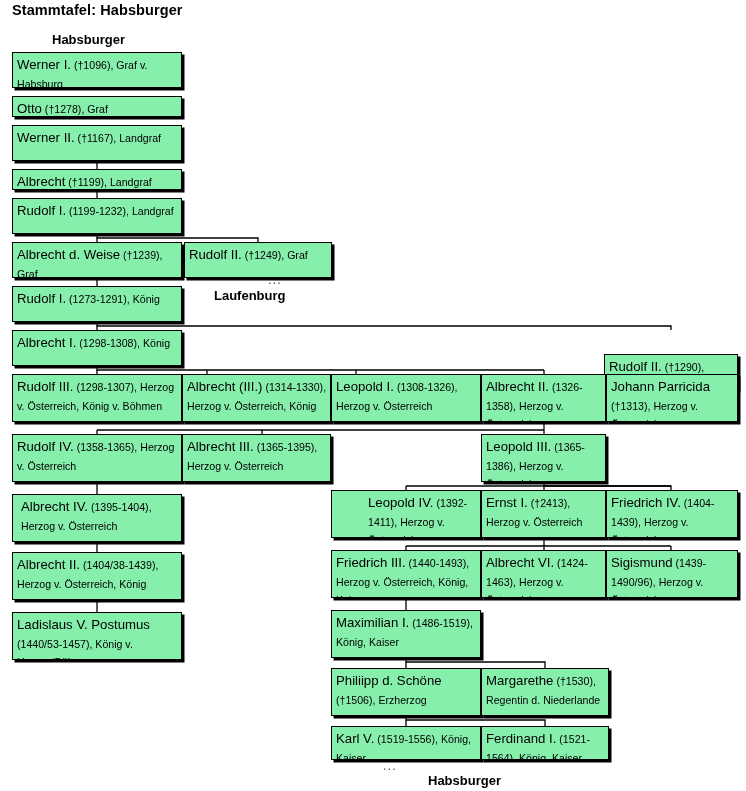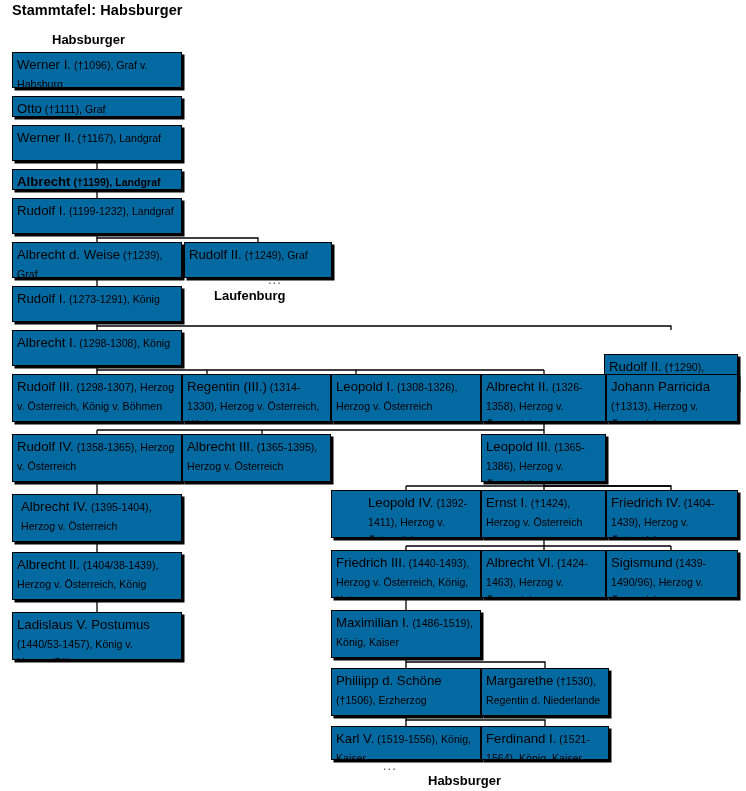--- a/index.html
+++ b/index.html
@@ -42,21 +42,21 @@
   .dots {
     position: absolute;
     font-size: 13px;
     letter-spacing: 1px;
     color: #555;
     white-space: nowrap;
   }
   .node {
     position: absolute;
     box-sizing: border-box;
-    background: #0369a1;
+    background: #86efac;
     border: 1.6px solid #000000;
     box-shadow: 2.5px 2.5px 0 0 #000000;
     padding: 2px 3px 2px 4px;
     line-height: 1.16;
     overflow: hidden;
   }
   .node .nm {
     font-size: 13.2px;
     white-space: normal;
   }
@@ -111,40 +111,40 @@
 
   <div id="label-layer">
       <div class="grouplabel" style="left: 52px; top: 32px;">Habsburger</div>
       <div class="grouplabel" style="left: 214px; top: 288px;">Laufenburg</div>
       <div class="grouplabel" style="left: 428px; top: 773px;">Habsburger</div>
       <div class="dots" style="left: 268px; top: 272px;">...</div>
       <div class="dots" style="left: 383px; top: 758px;">...</div>
     </div>
   <div id="node-layer">
       <div class="node" style="left: 12px; top: 52px; width: 170px; height: 36px;"><span class="nm">Werner I.</span><span class="ds"> (†1096), Graf v. Habsburg</span></div>
-      <div class="node" style="left: 12px; top: 96px; width: 170px; height: 21px;"><span class="nm">Otto</span><span class="ds"> (†1111), Graf</span></div>
+      <div class="node" style="left: 12px; top: 96px; width: 170px; height: 21px;"><span class="nm">Otto</span><span class="ds"> (†1278), Graf</span></div>
       <div class="node" style="left: 12px; top: 125px; width: 170px; height: 36px;"><span class="nm">Werner II.</span><span class="ds"> (†1167), Landgraf</span></div>
-      <div class="node" style="left: 12px; top: 169px; width: 170px; height: 21px; font-weight: bold;"><span class="nm">Albrecht</span><span class="ds"> (†1199), Landgraf</span></div>
+      <div class="node" style="left: 12px; top: 169px; width: 170px; height: 21px;"><span class="nm">Albrecht</span><span class="ds"> (†1199), Landgraf</span></div>
       <div class="node" style="left: 12px; top: 198px; width: 170px; height: 36px;"><span class="nm">Rudolf I.</span><span class="ds"> (1199-1232), Landgraf</span></div>
       <div class="node" style="left: 12px; top: 242px; width: 170px; height: 36px;"><span class="nm">Albrecht d. Weise</span><span class="ds"> (†1239), Graf</span></div>
       <div class="node" style="left: 184px; top: 242px; width: 148px; height: 36px;"><span class="nm">Rudolf II.</span><span class="ds"> (†1249), Graf</span></div>
       <div class="node" style="left: 12px; top: 286px; width: 170px; height: 36px;"><span class="nm">Rudolf I.</span><span class="ds"> (1273-1291), König</span></div>
       <div class="node" style="left: 12px; top: 330px; width: 170px; height: 36px;"><span class="nm">Albrecht I.</span><span class="ds"> (1298-1308), König</span></div>
       <div class="node" style="left: 604px; top: 330px; width: 134px; height: 36px; margin-top: 24px;"><span class="nm">Rudolf II.</span><span class="ds"> (†1290), Herzog v. Österreich</span></div>
       <div class="node" style="left: 12px; top: 374px; width: 170px; height: 48px;"><span class="nm">Rudolf III.</span><span class="ds"> (1298-1307), Herzog v. Österreich, König v. Böhmen</span></div>
-      <div class="node" style="left: 182px; top: 374px; width: 149px; height: 48px;"><span class="nm">Regentin (III.)</span><span class="ds"> (1314-1330), Herzog v. Österreich, König</span></div>
+      <div class="node" style="left: 182px; top: 374px; width: 149px; height: 48px;"><span class="nm">Albrecht (III.)</span><span class="ds"> (1314-1330), Herzog v. Österreich, König</span></div>
       <div class="node" style="left: 331px; top: 374px; width: 150px; height: 48px;"><span class="nm">Leopold I.</span><span class="ds"> (1308-1326), Herzog v. Österreich</span></div>
       <div class="node" style="left: 481px; top: 374px; width: 125px; height: 48px;"><span class="nm">Albrecht II.</span><span class="ds"> (1326-1358), Herzog v. Österreich</span></div>
       <div class="node" style="left: 606px; top: 374px; width: 132px; height: 48px;"><span class="nm">Johann Parricida</span><span class="ds"> (†1313), Herzog v. Österreich</span></div>
       <div class="node" style="left: 12px; top: 434px; width: 170px; height: 48px;"><span class="nm">Rudolf IV.</span><span class="ds"> (1358-1365), Herzog v. Österreich</span></div>
       <div class="node" style="left: 182px; top: 434px; width: 149px; height: 48px;"><span class="nm">Albrecht III.</span><span class="ds"> (1365-1395), Herzog v. Österreich</span></div>
       <div class="node" style="left: 481px; top: 434px; width: 125px; height: 48px;"><span class="nm">Leopold III.</span><span class="ds"> (1365-1386), Herzog v. Österreich</span></div>
       <div class="node" style="left: 12px; top: 494px; width: 170px; height: 48px; padding-left: 8px;"><span class="nm">Albrecht IV.</span><span class="ds"> (1395-1404), Herzog v. Österreich</span></div>
       <div class="node" style="left: 331px; top: 490px; width: 150px; height: 48px; padding-left: 36px;"><span class="nm">Leopold IV.</span><span class="ds"> (1392-1411), Herzog v. Österreich</span></div>
-      <div class="node" style="left: 481px; top: 490px; width: 125px; height: 48px;"><span class="nm">Ernst I.</span><span class="ds"> (†1424), Herzog v. Österreich</span></div>
+      <div class="node" style="left: 481px; top: 490px; width: 125px; height: 48px;"><span class="nm">Ernst I.</span><span class="ds"> (†2413), Herzog v. Österreich</span></div>
       <div class="node" style="left: 606px; top: 490px; width: 132px; height: 48px;"><span class="nm">Friedrich IV.</span><span class="ds"> (1404-1439), Herzog v. Österreich</span></div>
       <div class="node" style="left: 12px; top: 552px; width: 170px; height: 48px;"><span class="nm">Albrecht II.</span><span class="ds"> (1404/38-1439), Herzog v. Österreich, König</span></div>
       <div class="node" style="left: 331px; top: 550px; width: 150px; height: 48px;"><span class="nm">Friedrich III.</span><span class="ds"> (1440-1493), Herzog v. Österreich, König, Kaiser</span></div>
       <div class="node" style="left: 481px; top: 550px; width: 125px; height: 48px;"><span class="nm">Albrecht VI.</span><span class="ds"> (1424-1463), Herzog v. Österreich</span></div>
       <div class="node" style="left: 606px; top: 550px; width: 132px; height: 48px;"><span class="nm">Sigismund</span><span class="ds"> (1439-1490/96), Herzog v. Österreich</span></div>
       <div class="node" style="left: 12px; top: 612px; width: 170px; height: 48px;"><span class="nm">Ladislaus V. Postumus</span><span class="ds"> (1440/53-1457), König v. Ungarn/Böhmen</span></div>
       <div class="node" style="left: 331px; top: 610px; width: 150px; height: 48px;"><span class="nm">Maximilian I.</span><span class="ds"> (1486-1519), König, Kaiser</span></div>
       <div class="node" style="left: 331px; top: 668px; width: 150px; height: 48px;"><span class="nm">Philiipp d. Schöne</span><span class="ds"> (†1506), Erzherzog</span></div>
       <div class="node" style="left: 481px; top: 668px; width: 128px; height: 48px;"><span class="nm">Margarethe</span><span class="ds"> (†1530), Regentin d. Niederlande</span></div>
       <div class="node" style="left: 331px; top: 726px; width: 150px; height: 34px;"><span class="nm">Karl V.</span><span class="ds"> (1519-1556), König, Kaiser</span></div>

